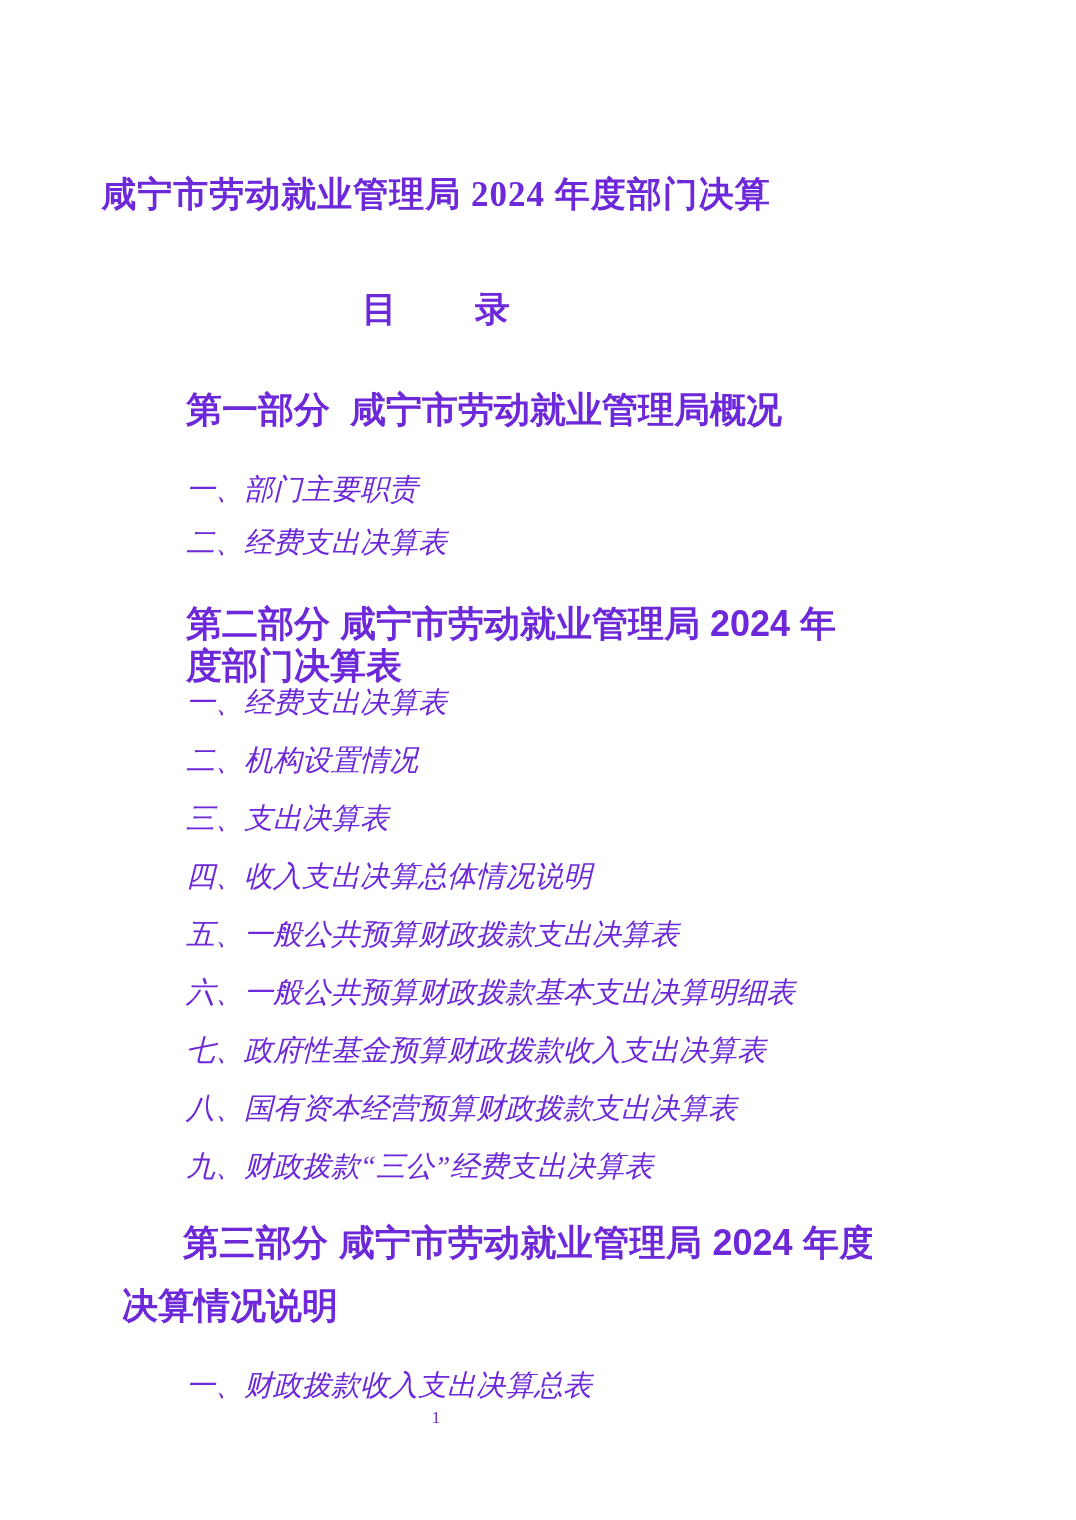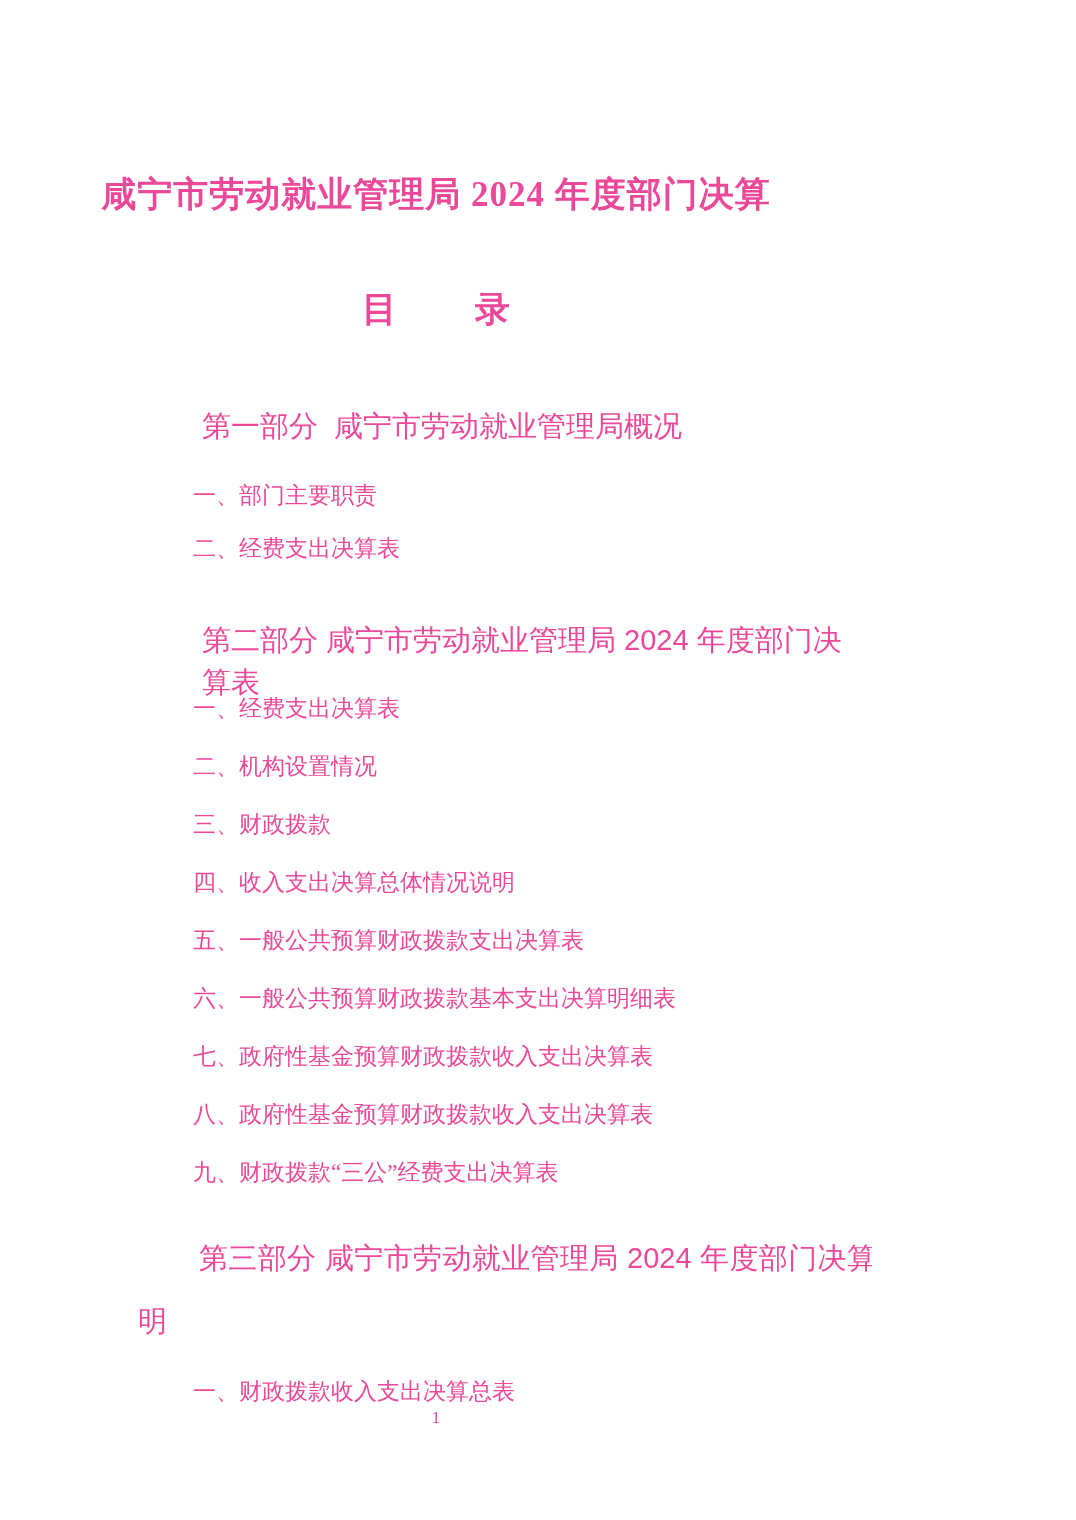--- a/index.html
+++ b/index.html
@@ -5,21 +5,21 @@
   html, body {
     margin: 0;
     padding: 0;
     background: #ffffff;
   }
   .page {
     position: relative;
     width: 872px;
     height: 1520px;
     background: #ffffff;
-    color: #ec4899;
+    color: #6d28d9;
     overflow: hidden;
     font-family: "Liberation Serif", "DejaVu Serif", serif;
   }
   .doc-title {
     position: absolute;
     top: 171px;
     left: 0;
     width: 100%;
     text-align: center;
     font-family: "Liberation Serif", "DejaVu Serif", serif;
@@ -40,43 +40,44 @@
     gap: 78px;
     font-family: "Liberation Serif", "DejaVu Serif", serif;
     font-size: 35px;
     line-height: 48px;
     font-weight: bold;
   }
   .sec-heading {
     position: absolute;
     left: 186px;
     font-family: "Liberation Sans", "DejaVu Sans", sans-serif;
-    font-size: 29px;
+    font-size: 36px;
     line-height: 42px;
-    font-weight: normal;
+    font-weight: bold;
     white-space: pre-wrap;
-    margin: 16px;
+    margin: 0;
   }
   .sec-heading.wrapping {
     left: 122px;
     width: 826px;
     text-indent: 61px;
     text-align: justify;
     line-height: 63px;
     white-space: normal;
   }
   .toc-item {
     position: absolute;
     left: 186px;
     font-family: "Liberation Serif", "DejaVu Serif", serif;
-    font-size: 23px;
+    font-size: 29px;
     line-height: 42px;
     font-weight: normal;
     white-space: pre-wrap;
-    margin: 7px;
+    margin: 0;
+    font-style: italic;
   }
   .page-number {
     position: absolute;
     top: 1406px;
     left: 0;
     width: 100%;
     text-align: center;
     font-family: "Liberation Serif", "DejaVu Serif", serif;
     font-size: 17px;
     line-height: 24px;
@@ -96,26 +97,26 @@
 
   <h2 class="sec-heading" style="top:389px">第一部分  咸宁市劳动就业管理局概况</h2>
 
   <p class="toc-item" style="top:468px">一、部门主要职责</p>
   <p class="toc-item" style="top:521px">二、经费支出决算表</p>
 
   <h2 class="sec-heading" style="top:603px">第二部分 咸宁市劳动就业管理局 2024 年度部门决算表</h2>
 
   <p class="toc-item" style="top:681px">一、经费支出决算表</p>
   <p class="toc-item" style="top:739px">二、机构设置情况</p>
-  <p class="toc-item" style="top:797px">三、财政拨款</p>
+  <p class="toc-item" style="top:797px">三、支出决算表</p>
   <p class="toc-item" style="top:855px">四、收入支出决算总体情况说明</p>
   <p class="toc-item" style="top:913px">五、一般公共预算财政拨款支出决算表</p>
   <p class="toc-item" style="top:1029px">七、政府性基金预算财政拨款收入支出决算表</p>
   <p class="toc-item" style="top:971px">六、一般公共预算财政拨款基本支出决算明细表</p>
-  <p class="toc-item" style="top:1087px">八、政府性基金预算财政拨款收入支出决算表</p>
+  <p class="toc-item" style="top:1087px">八、国有资本经营预算财政拨款支出决算表</p>
   <p class="toc-item" style="top:1145px">九、财政拨款“三公”经费支出决算表</p>
 
   <h2 class="sec-heading wrapping" style="top:1211px">第三部分  咸宁市劳动就业管理局 2024 年度部门决算情况说明</h2>
 
   <p class="toc-item" style="top:1364px">一、财政拨款收入支出决算总表</p>
 
   <div class="page-number">1</div>
 
 </div>
 

